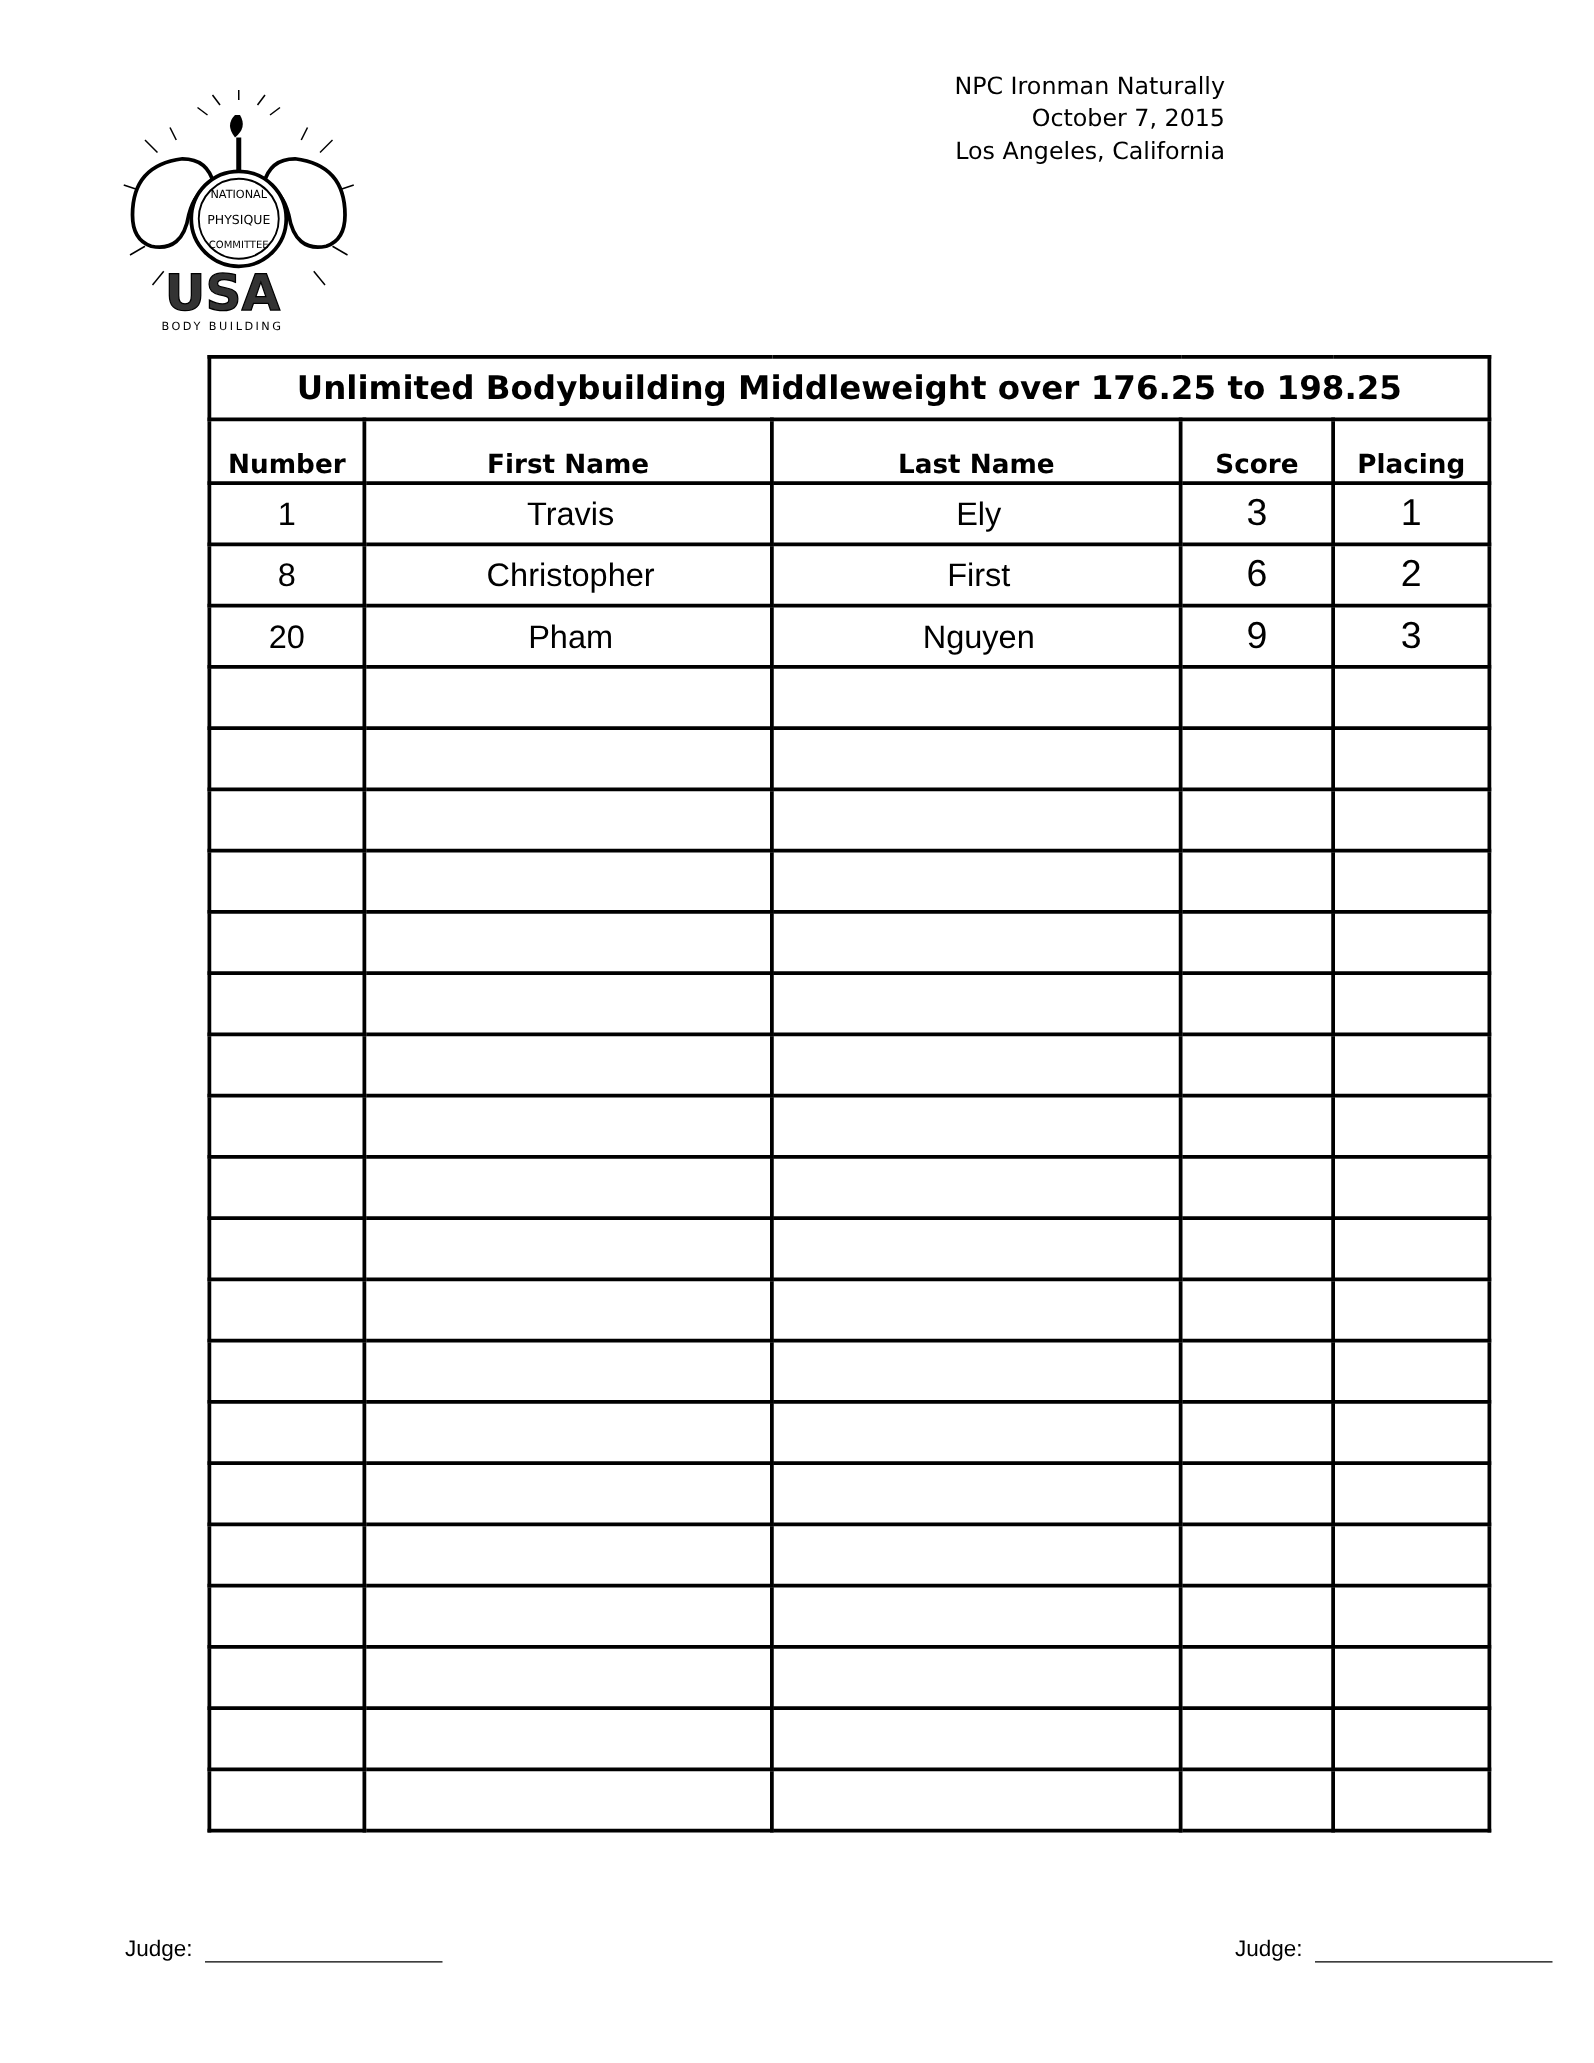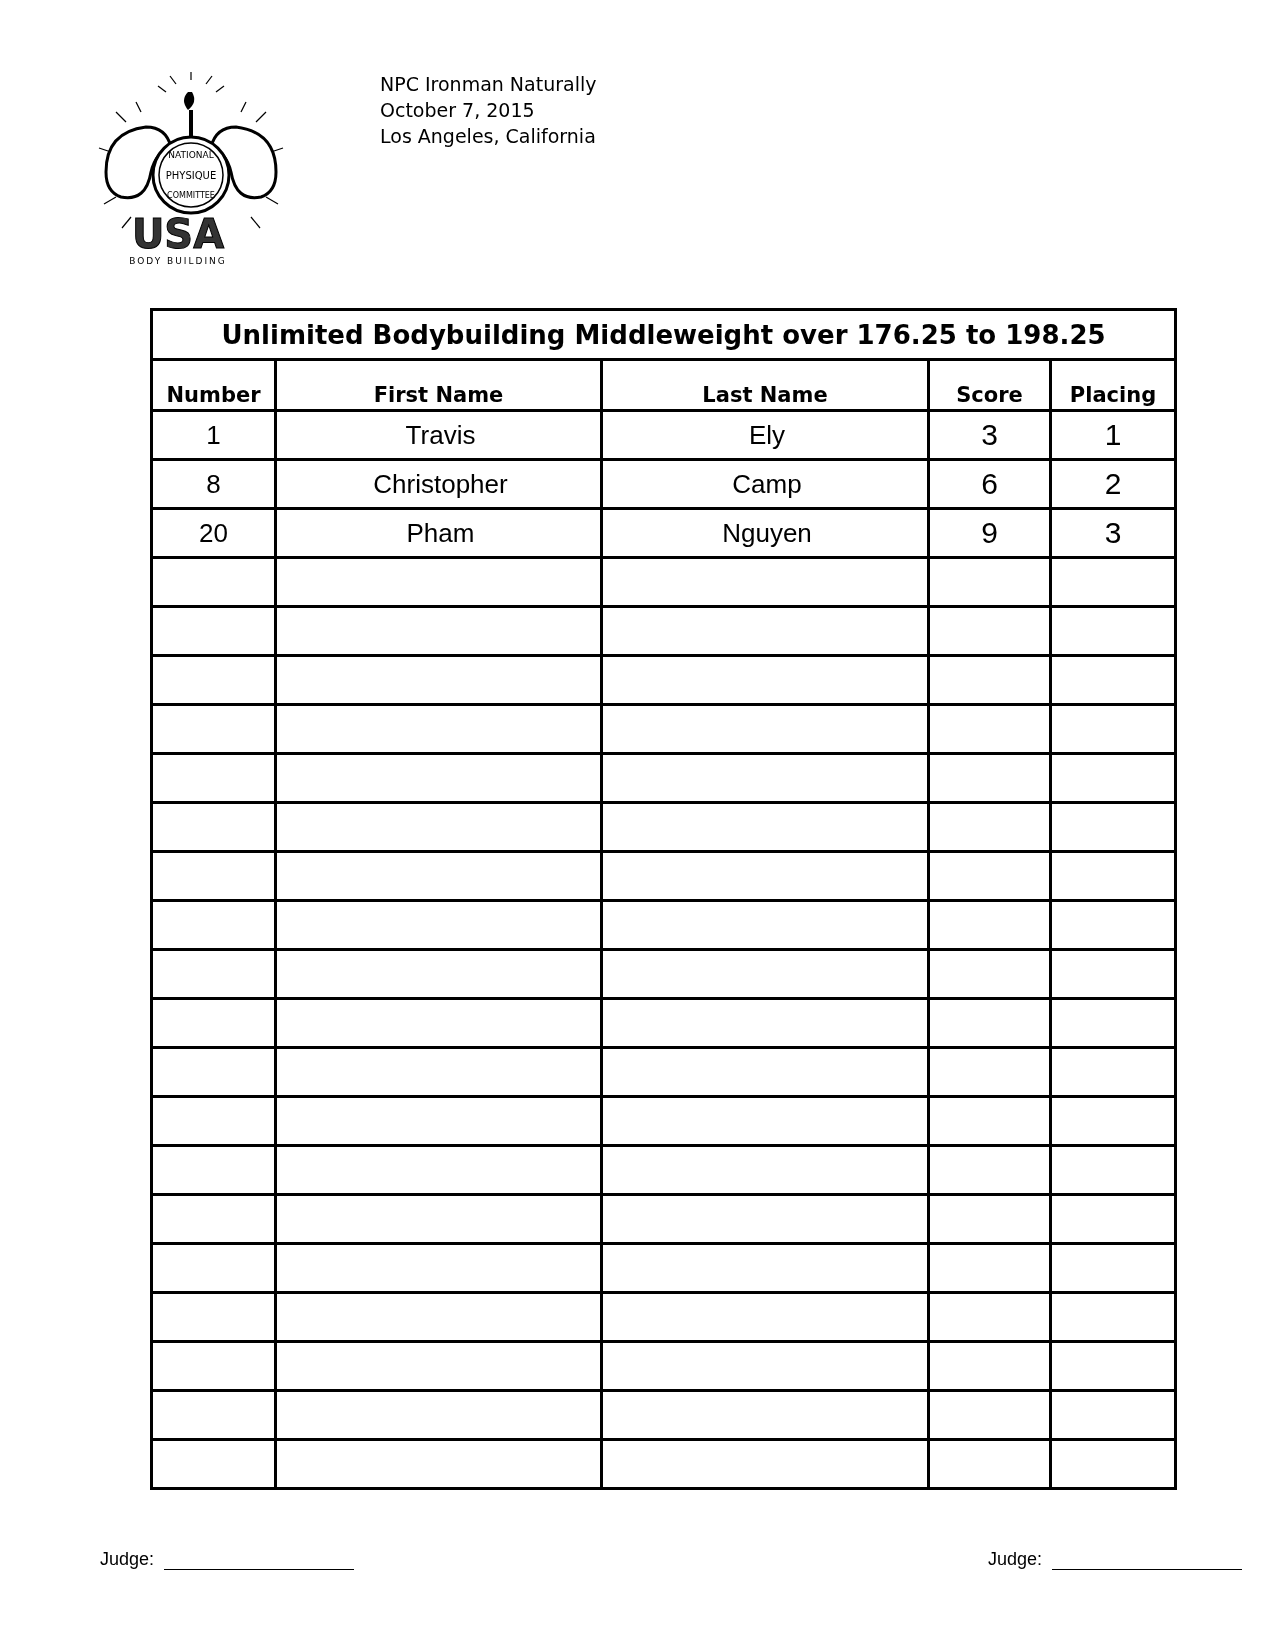--- a/index.html
+++ b/index.html
@@ -1,25 +1,25 @@
 <!DOCTYPE html>
 <html><head>
 <meta charset="utf-8">
 <style>
   html, body { margin:0; padding:0; background:#ffffff; }
   body { width:1275px; height:1650px; position:relative; overflow:hidden; color:#000; }
   .header-text {
-    position:absolute; left:380px; width:600px; top:71px;
-    text-align:left; font-family:"DejaVu Sans", sans-serif; font-size:19px; line-height:26px;
+    position:absolute; left:380px; width:600px; top:56px;
+    text-align:right; font-family:"DejaVu Sans", sans-serif; font-size:19px; line-height:26px;
   }
   .header-text div { white-space:nowrap; }
   .logo { position:absolute; left:96px; top:72px; width:190px; height:200px; }
   table.results {
-    position:absolute; left:150px; top:284px;
-    border-collapse:collapse; table-layout:fixed; width:1024px;margin-top:24px;
+    position:absolute; left:166px; top:284px;
+    border-collapse:collapse; table-layout:fixed; width:1024px;
   }
   table.results td, table.results th {
     border:3px solid #000; padding:0; overflow:hidden; white-space:nowrap;
   }
   .title-cell {
     height:47px; text-align:center; font-family:"DejaVu Sans", sans-serif;
     font-weight:bold; font-size:26px; vertical-align:middle;
   }
   .col-head {
     height:46px; font-family:"DejaVu Sans", sans-serif; font-weight:bold; font-size:21px;
@@ -102,21 +102,21 @@
     <tr class="row">
       <td class="c-num">1</td>
       <td class="c-name">Travis</td>
       <td class="c-name">Ely</td>
       <td class="c-score">3</td>
       <td class="c-place">1</td>
     </tr>
     <tr class="row">
       <td class="c-num">8</td>
       <td class="c-name">Christopher</td>
-      <td class="c-name">Camp</td>
+      <td class="c-name">First</td>
       <td class="c-score">6</td>
       <td class="c-place">2</td>
     </tr>
     <tr class="row">
       <td class="c-num">20</td>
       <td class="c-name">Pham</td>
       <td class="c-name">Nguyen</td>
       <td class="c-score">9</td>
       <td class="c-place">3</td>
     </tr>

